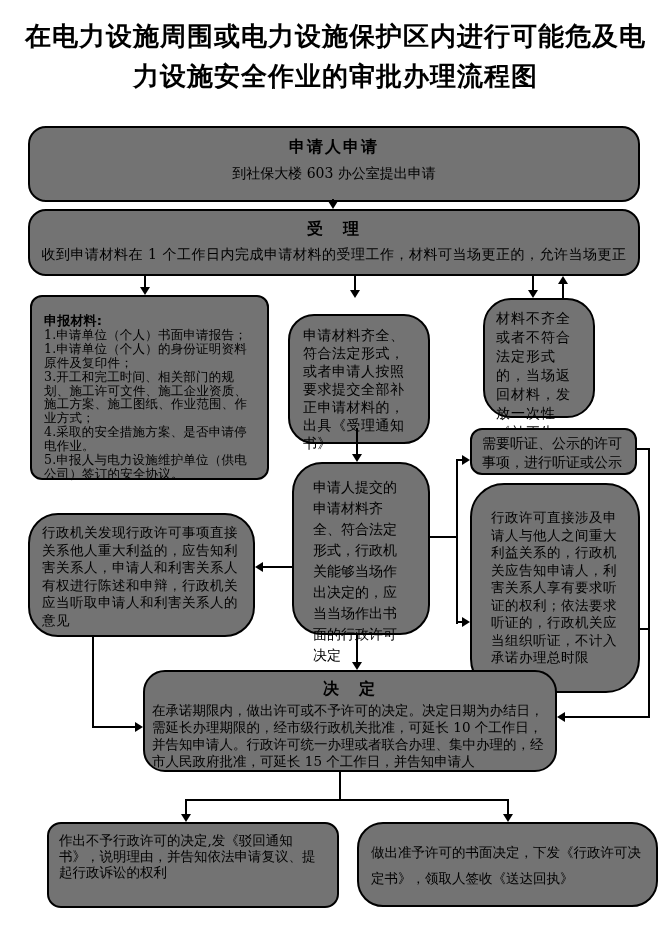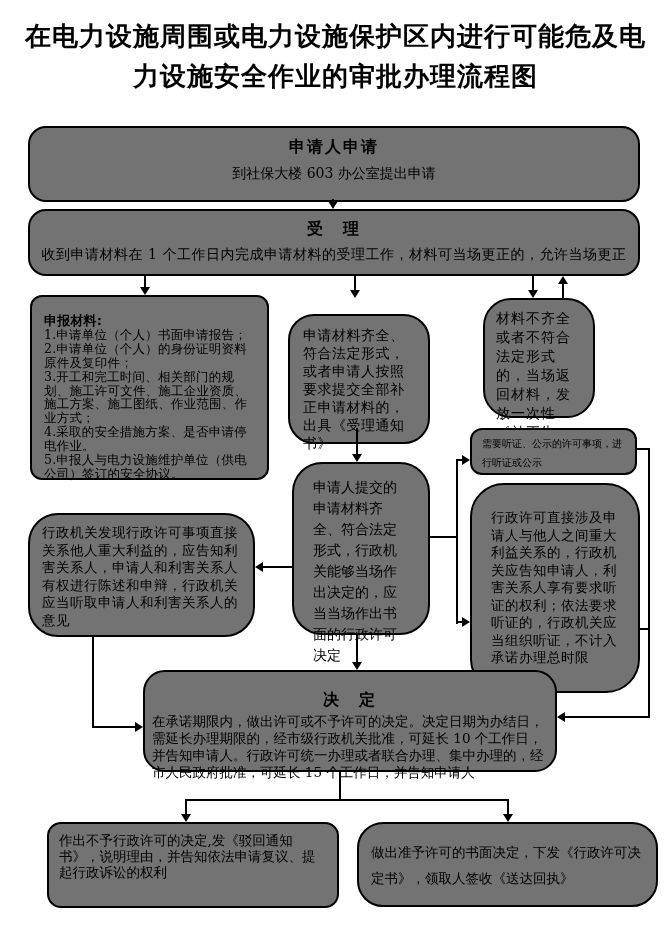--- a/index.html
+++ b/index.html
@@ -24,25 +24,25 @@
   .ar-r{border-top:5px solid transparent;border-bottom:5px solid transparent;border-left:8px solid #000;}
 
   .n-apply{left:28px;top:126px;width:612px;height:76px;border-radius:18px;padding-top:9px;}
   .n-apply .bd{font-size:14px;margin-top:7px;}
   .n-accept{left:28px;top:209px;width:612px;height:67px;border-radius:18px;padding-top:8px;}
   .n-accept .bd{font-size:14px;margin-top:6px;letter-spacing:0.5px;}
   .n-materials{left:30px;top:295px;width:239px;height:185px;border-radius:12px;padding:17px 12px;font-size:12.5px;line-height:13.9px;letter-spacing:0.2px;}
   .n-materials .hd2{font-weight:bold;font-size:13px;font-family:"DejaVu Sans","Liberation Sans",sans-serif;}
   .n-complete{left:288px;top:314px;width:142px;height:130px;border-radius:26px;padding:10px 13px;font-size:14px;line-height:18px;letter-spacing:0.5px;}
   .n-incomplete{left:483px;top:298px;width:112px;height:120px;border-radius:28px;padding:9px 11px;font-size:14px;line-height:19px;letter-spacing:1px;}
-  .n-hearing{left:470px;top:428px;width:167px;height:47px;border-radius:12px;padding:4px 10px;font-size:10px;line-height:19px;}
+  .n-hearing{left:470px;top:428px;width:167px;height:47px;border-radius:12px;padding:4px 10px;font-size:14px;line-height:19px;}
   .n-major{left:470px;top:483px;width:170px;height:210px;border-radius:34px;padding:24px 19px;font-size:13.5px;line-height:17.5px;letter-spacing:0.5px;}
   .n-onspot{left:292px;top:462px;width:138px;height:173px;border-radius:30px;padding:13px 19px;font-size:14px;line-height:21px;}
   .n-discover{left:28px;top:513px;width:227px;height:124px;border-radius:30px;padding:9px 12px;font-size:13.5px;line-height:17.5px;letter-spacing:0.5px;}
-  .n-decision{left:143px;top:670px;width:414px;height:102px;border-radius:22px;padding-top:18px;}
+  .n-decision{left:143px;top:670px;width:414px;height:102px;border-radius:22px;padding-top:7px;}
   .n-decision .bd{font-size:13.5px;line-height:17px;padding:2px 7px 0 7px;text-align:left;}
   .n-reject{left:47px;top:822px;width:292px;height:86px;border-radius:14px;padding:8px 10px;font-size:13.5px;line-height:16px;}
   .n-grant{left:357px;top:822px;width:301px;height:85px;border-radius:26px;padding:8px 12px;font-size:13.5px;line-height:26px;display:flex;align-items:center;}
 </style>
 </head>
 <body>
 
 <div class="canvas">
 
   <div class="title">在电力设施周围或电力设施保护区内进行可能危及电力设施安全作业的审批办理流程图</div>
@@ -53,21 +53,21 @@
   </div>
 
   <div class="node n-accept ctr">
     <div class="hd">受　理</div>
     <div class="bd">收到申请材料在 1 个工作日内完成申请材料的受理工作，材料可当场更正的，允许当场更正</div>
   </div>
 
   <div class="node n-materials">
     <div class="hd2">申报材料:</div>
     <div>1.申请单位（个人）书面申请报告；</div>
-    <div>2.申请单位（个人）的身份证明资料原件及复印件；</div>
+    <div>1.申请单位（个人）的身份证明资料原件及复印件；</div>
     <div>3.开工和完工时间、相关部门的规划、施工许可文件、施工企业资质、施工方案、施工图纸、作业范围、作业方式；</div>
     <div>4.采取的安全措施方案、是否申请停电作业。</div>
     <div>5.申报人与电力设施维护单位（供电公司）签订的安全协议。</div>
   </div>
 
   <div class="node n-complete">
     <div>申请材料齐全、符合法定形式，或者申请人按照要求提交全部补正申请材料的，出具《受理通知书》</div>
   </div>
 
   <div class="node n-incomplete">

